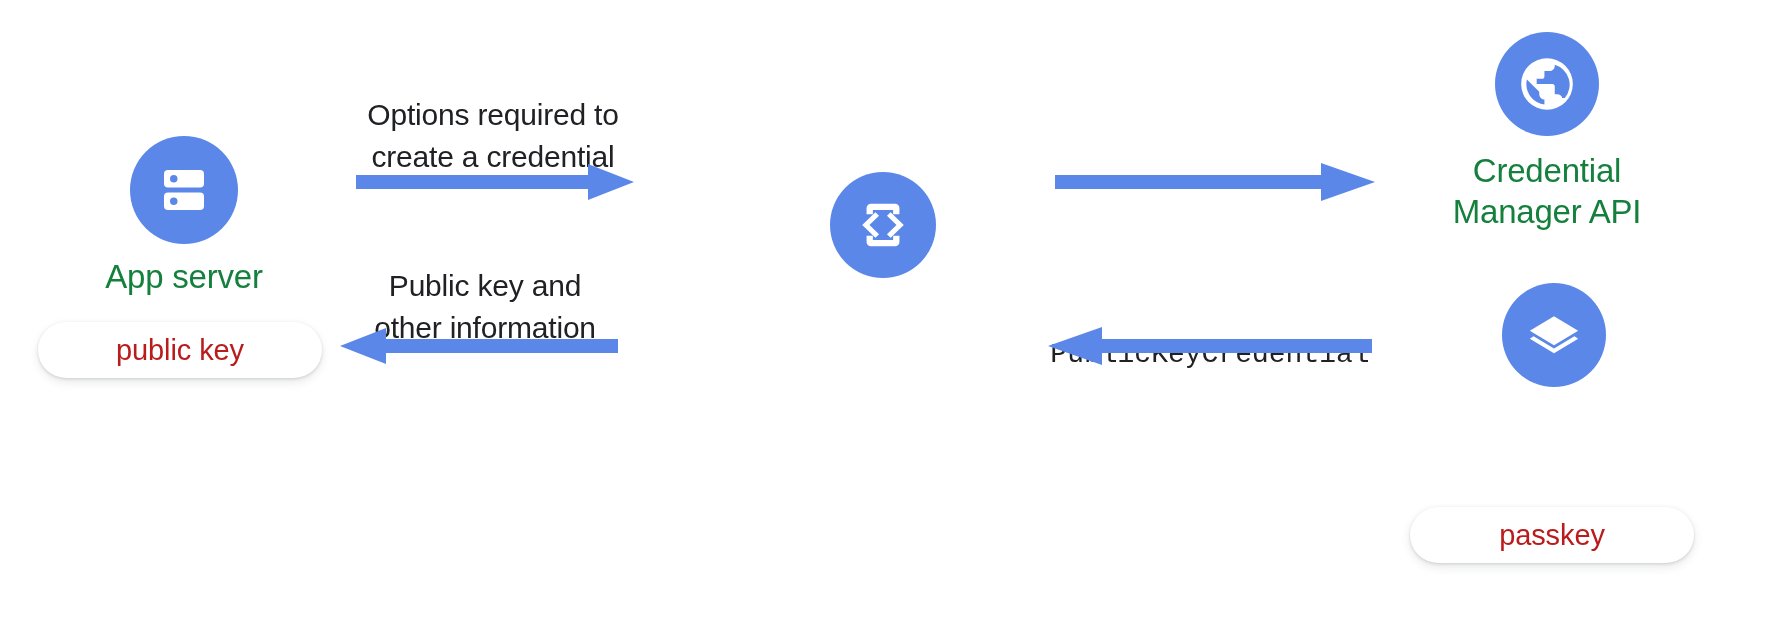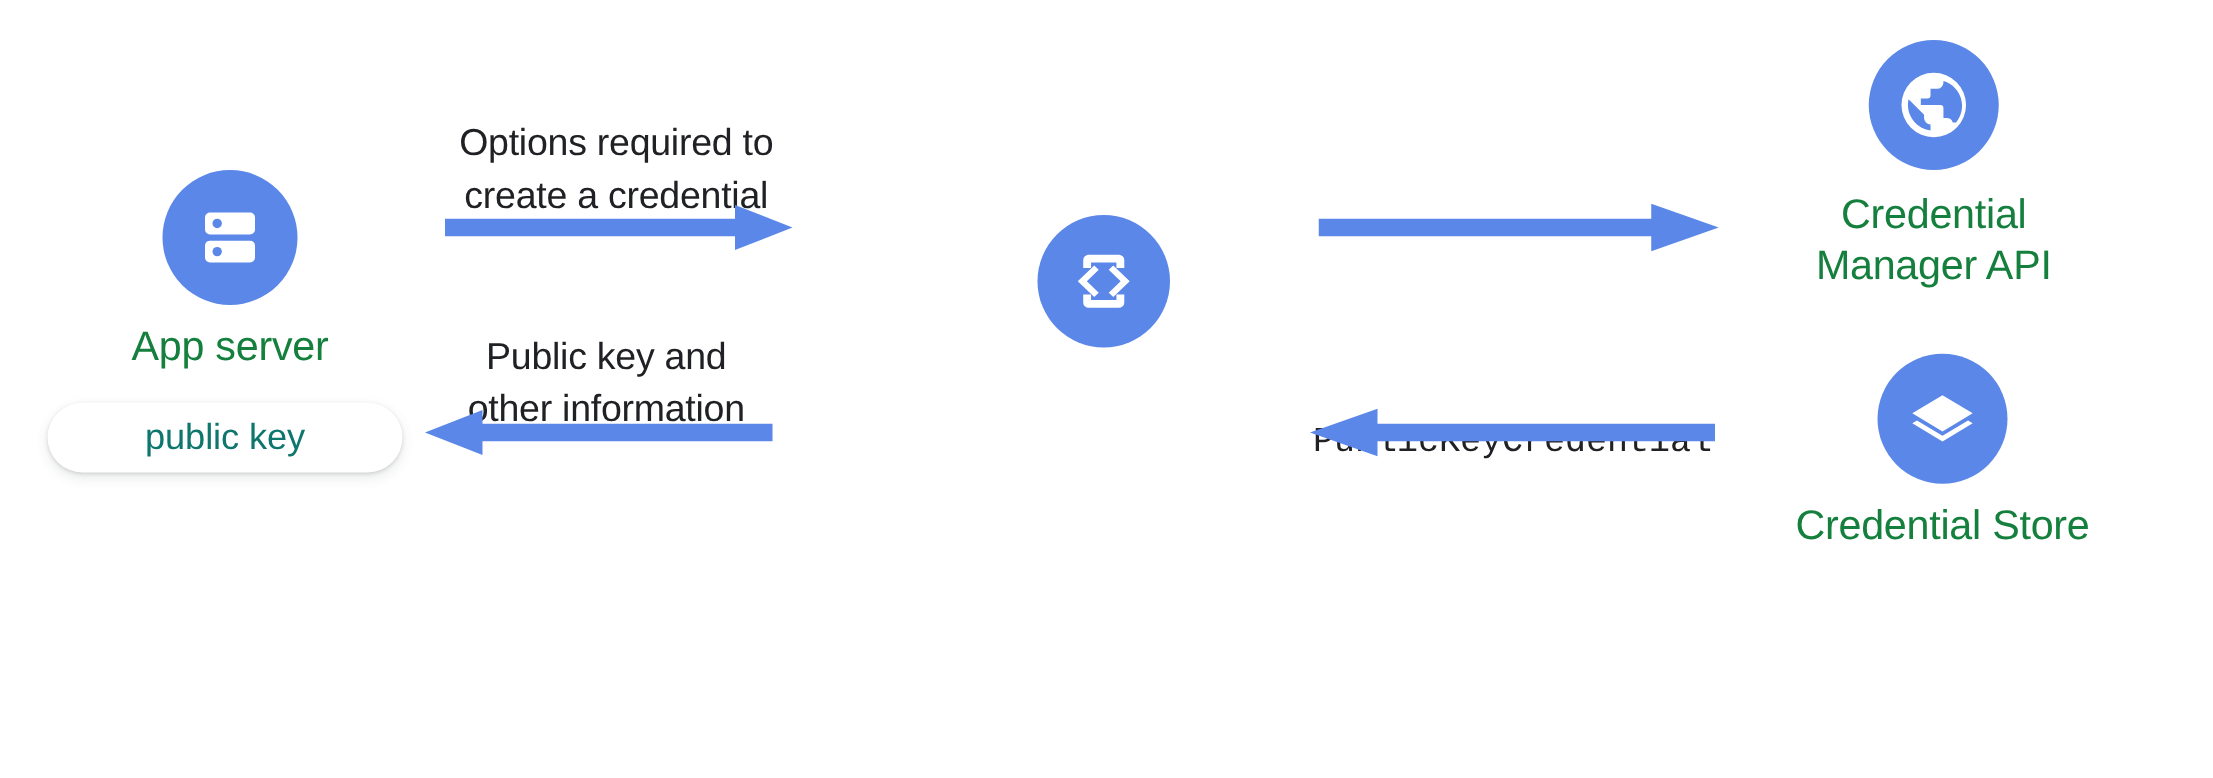--- a/index.html
+++ b/index.html
@@ -45,21 +45,21 @@
 
   
   .pill {
     position: absolute;
     background: #ffffff;
     border-radius: 999px;
     box-shadow: 0 1px 3px rgba(60,64,67,0.18), 0 4px 10px rgba(60,64,67,0.12);
     display: flex;
     align-items: center;
     justify-content: center;
-    color: #0f766e;
+    color: #b91c1c;
     font-size: 29px;
     letter-spacing: -0.1px;
   }
 
   
   .arrow-label {
     position: absolute;
     text-align: center;
     color: #202124;
     font-size: 30px;
@@ -150,15 +150,15 @@
 Manager API</div>
 
   <div class="icon-circle" style="left:1502px; top:283px; width:104px; height:104px;">
     <span>
       <svg width="58" height="58" viewBox="0 0 24 24" aria-hidden="true">
         <polygon points="12,4.2 22,10.2 12,16.2 2,10.2" fill="#ffffff"></polygon>
         <path d="M12 17.6 3.55 12.55 2 13.5l10 6 10-6-1.55-.95z" fill="#ffffff"></path>
       </svg>
     </span>
   </div>
-  <div class="caption" style="left:1404px; top:399px; width:300px;">Credential Store</div>
+  <div class="pill" style="left:1410px; top:507px; width:284px; height:56px;">passkey</div>
 
 </div>
 
 </body></html>

